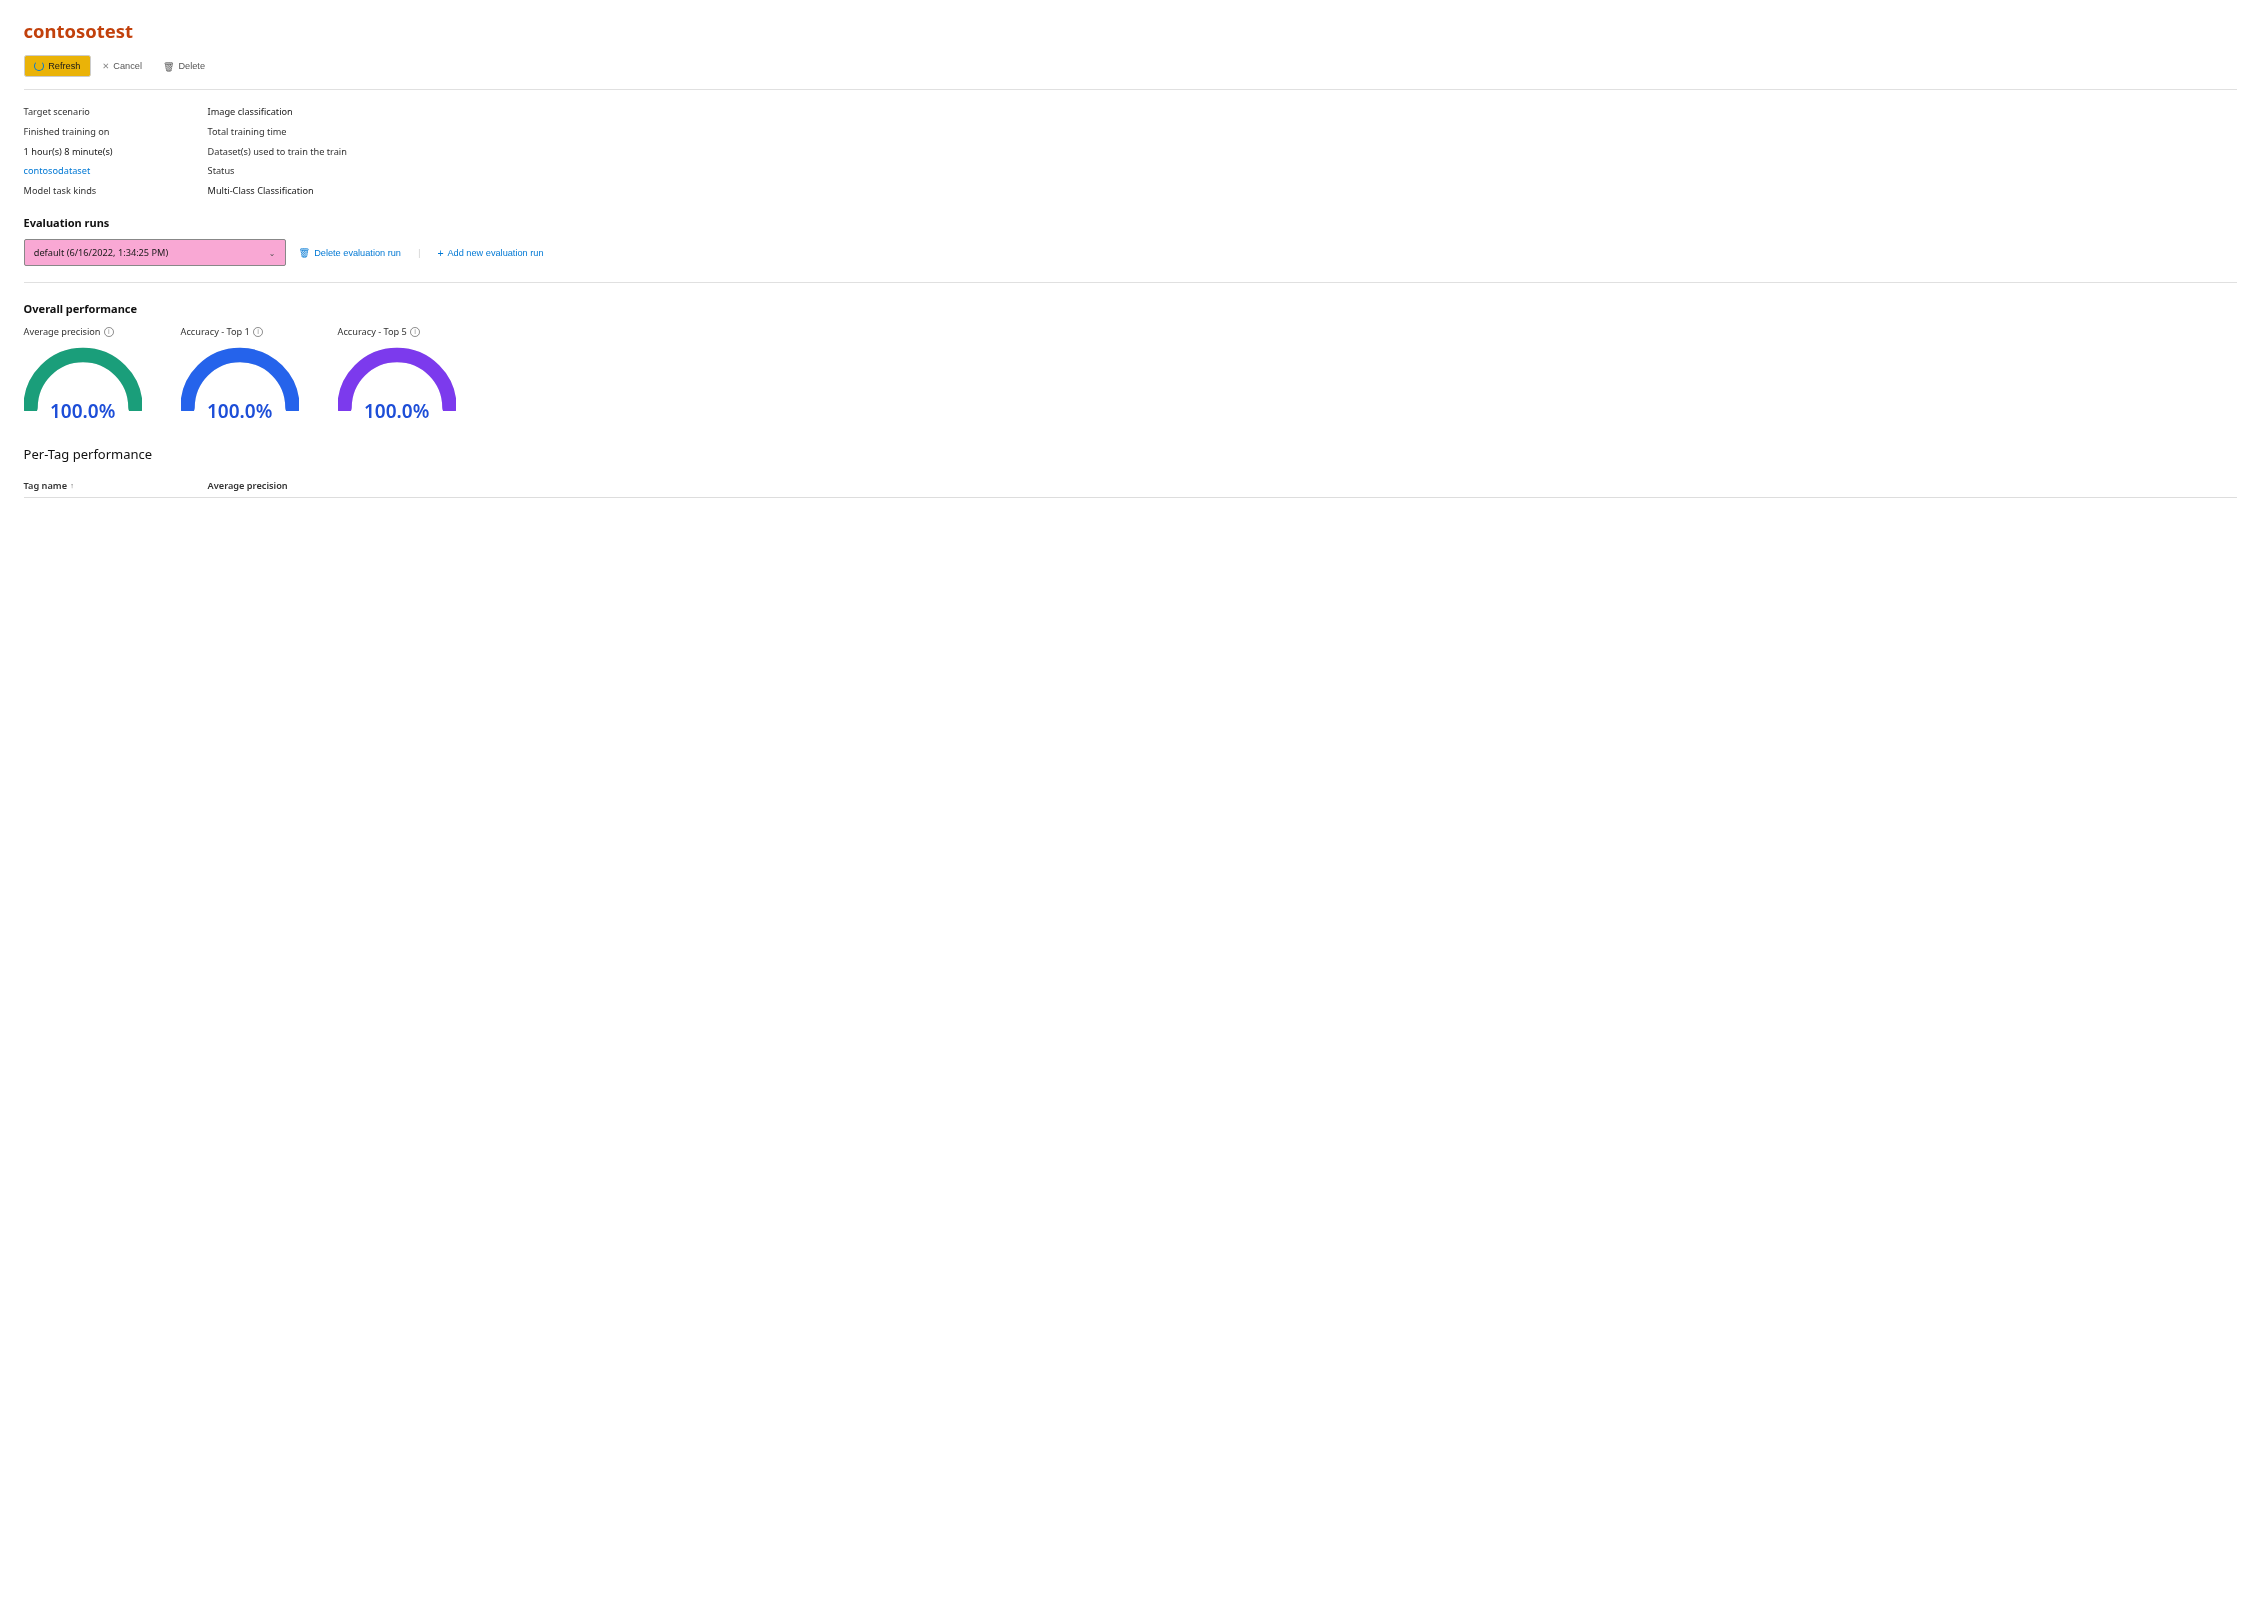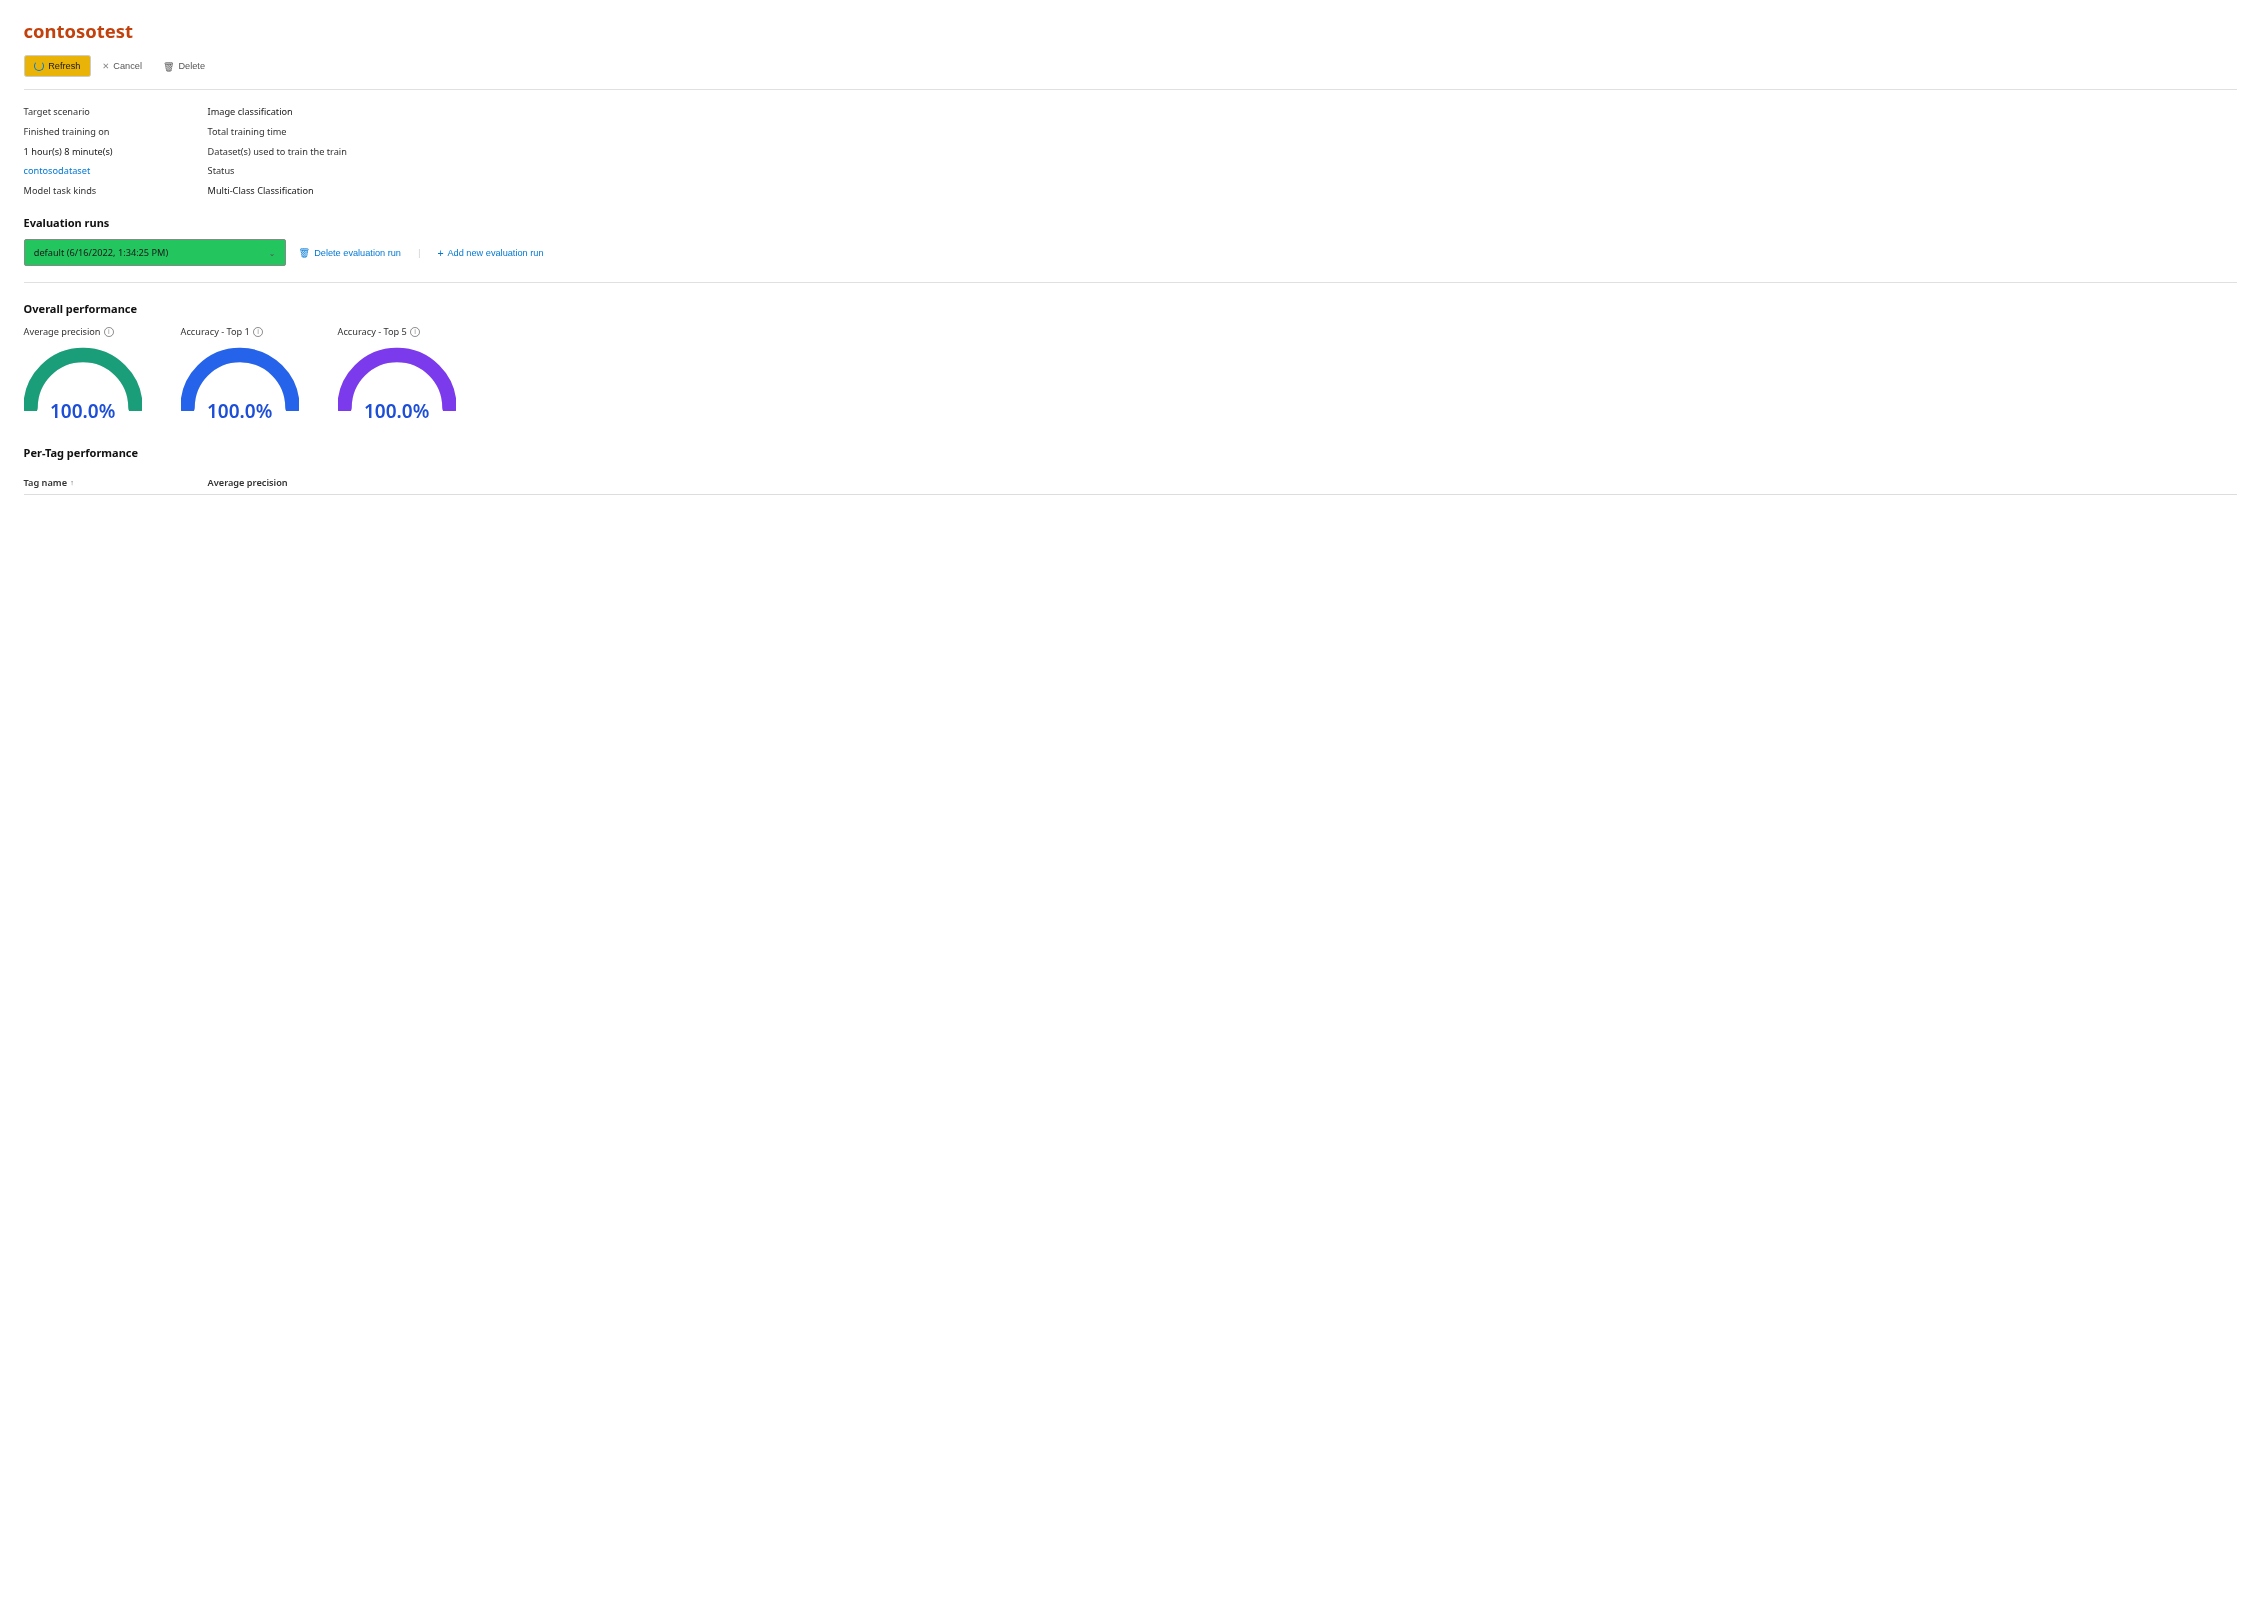--- a/index.html
+++ b/index.html
@@ -75,21 +75,21 @@
     .eval-dropdown {
       display: flex;
       align-items: center;
       justify-content: space-between;
       width: 262px;
       border: 0.7px solid #888;
       border-radius: 2px;
       padding: 5.9px 9.2px;
       font-size: 9.2px;
       cursor: pointer;
-      background: #22c55e;
+      background: #f9a8d4;
     }
     .chevron {
       font-size: 7.9px;
       color: #555;
     }
     .eval-actions {
       display: flex;
       align-items: center;
       gap: 15.7px;
       font-size: 9.2px;
@@ -145,22 +145,22 @@
     .gauge-value {
       font-size: 19px;
       font-weight: 600;
       margin-top: -13px;
       color: #1d4ed8;
     }
     .per-tag-section {
       margin-top: 5.2px;
     }
     .per-tag-title {
-      font-size: 11px;
-      font-weight: 700;
+      font-size: 13px;
+      font-weight: 400;
       margin-bottom: 10.5px;
       color: #111;
     }
     .table-header {
       display: grid;
       grid-template-columns: 184px 1fr;
       padding: 5.2px 0;
       border-bottom: 0.7px solid #ddd;
       font-size: 9.2px;
       color: #333;

